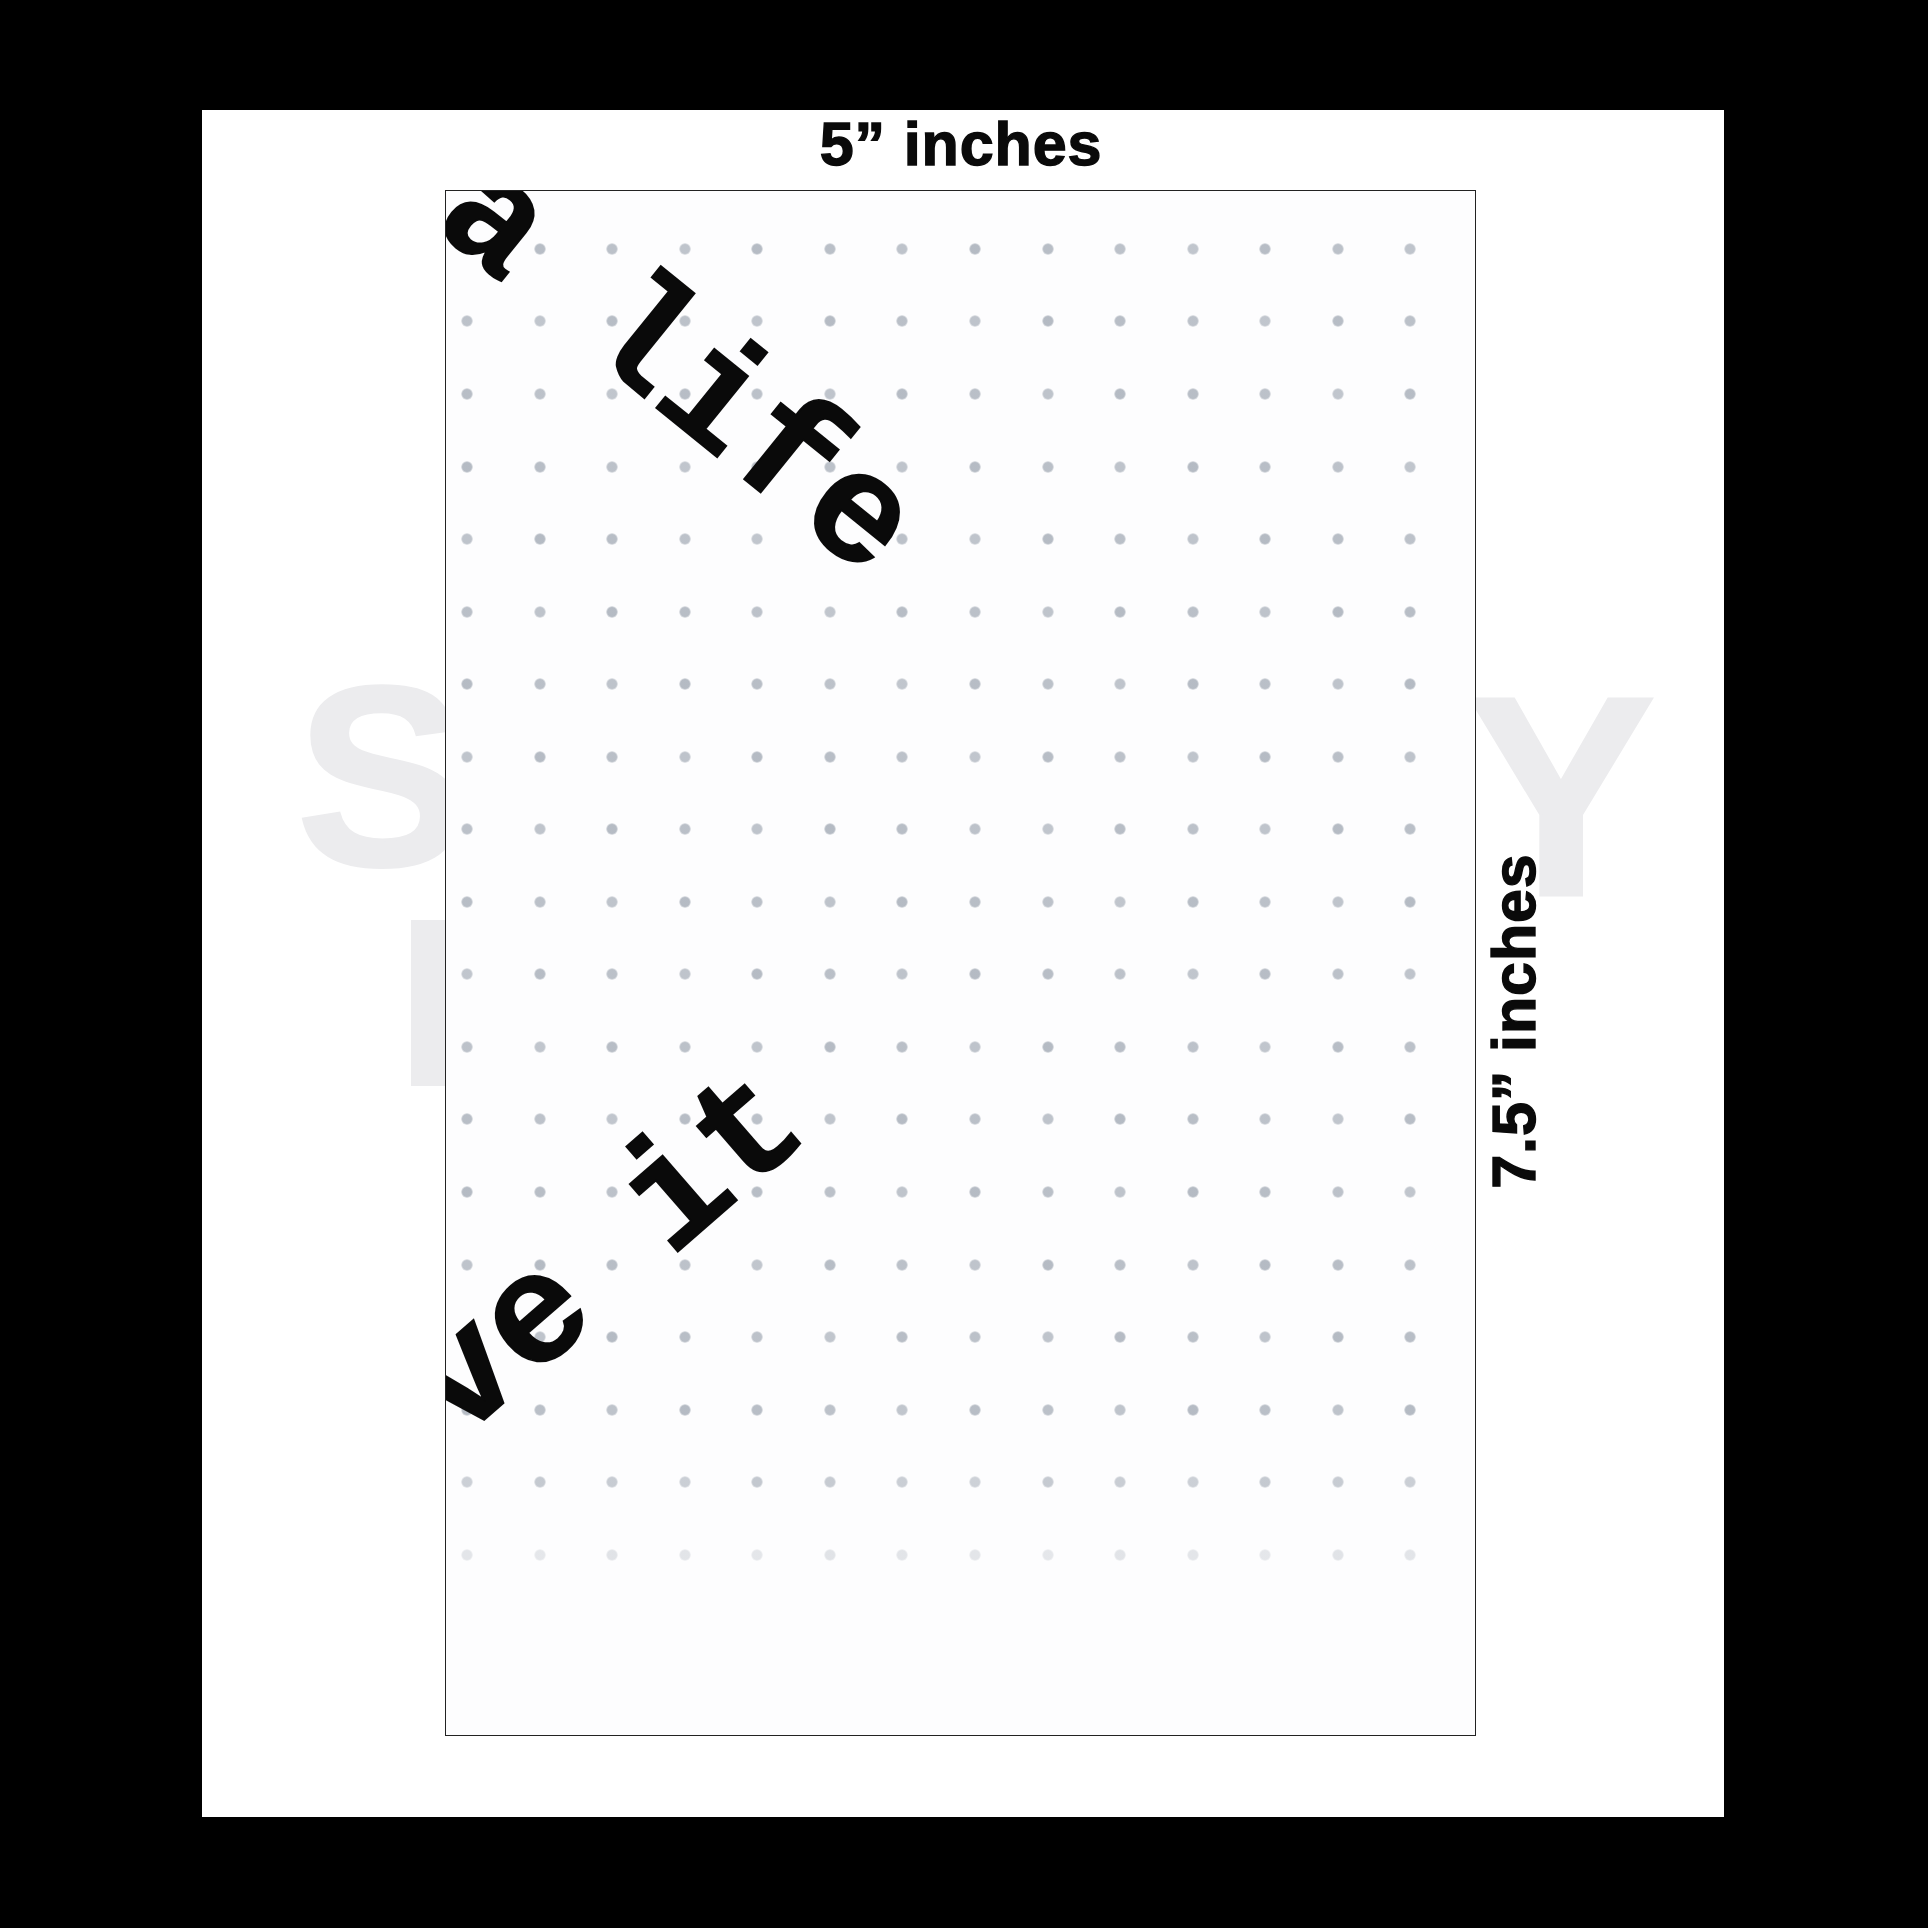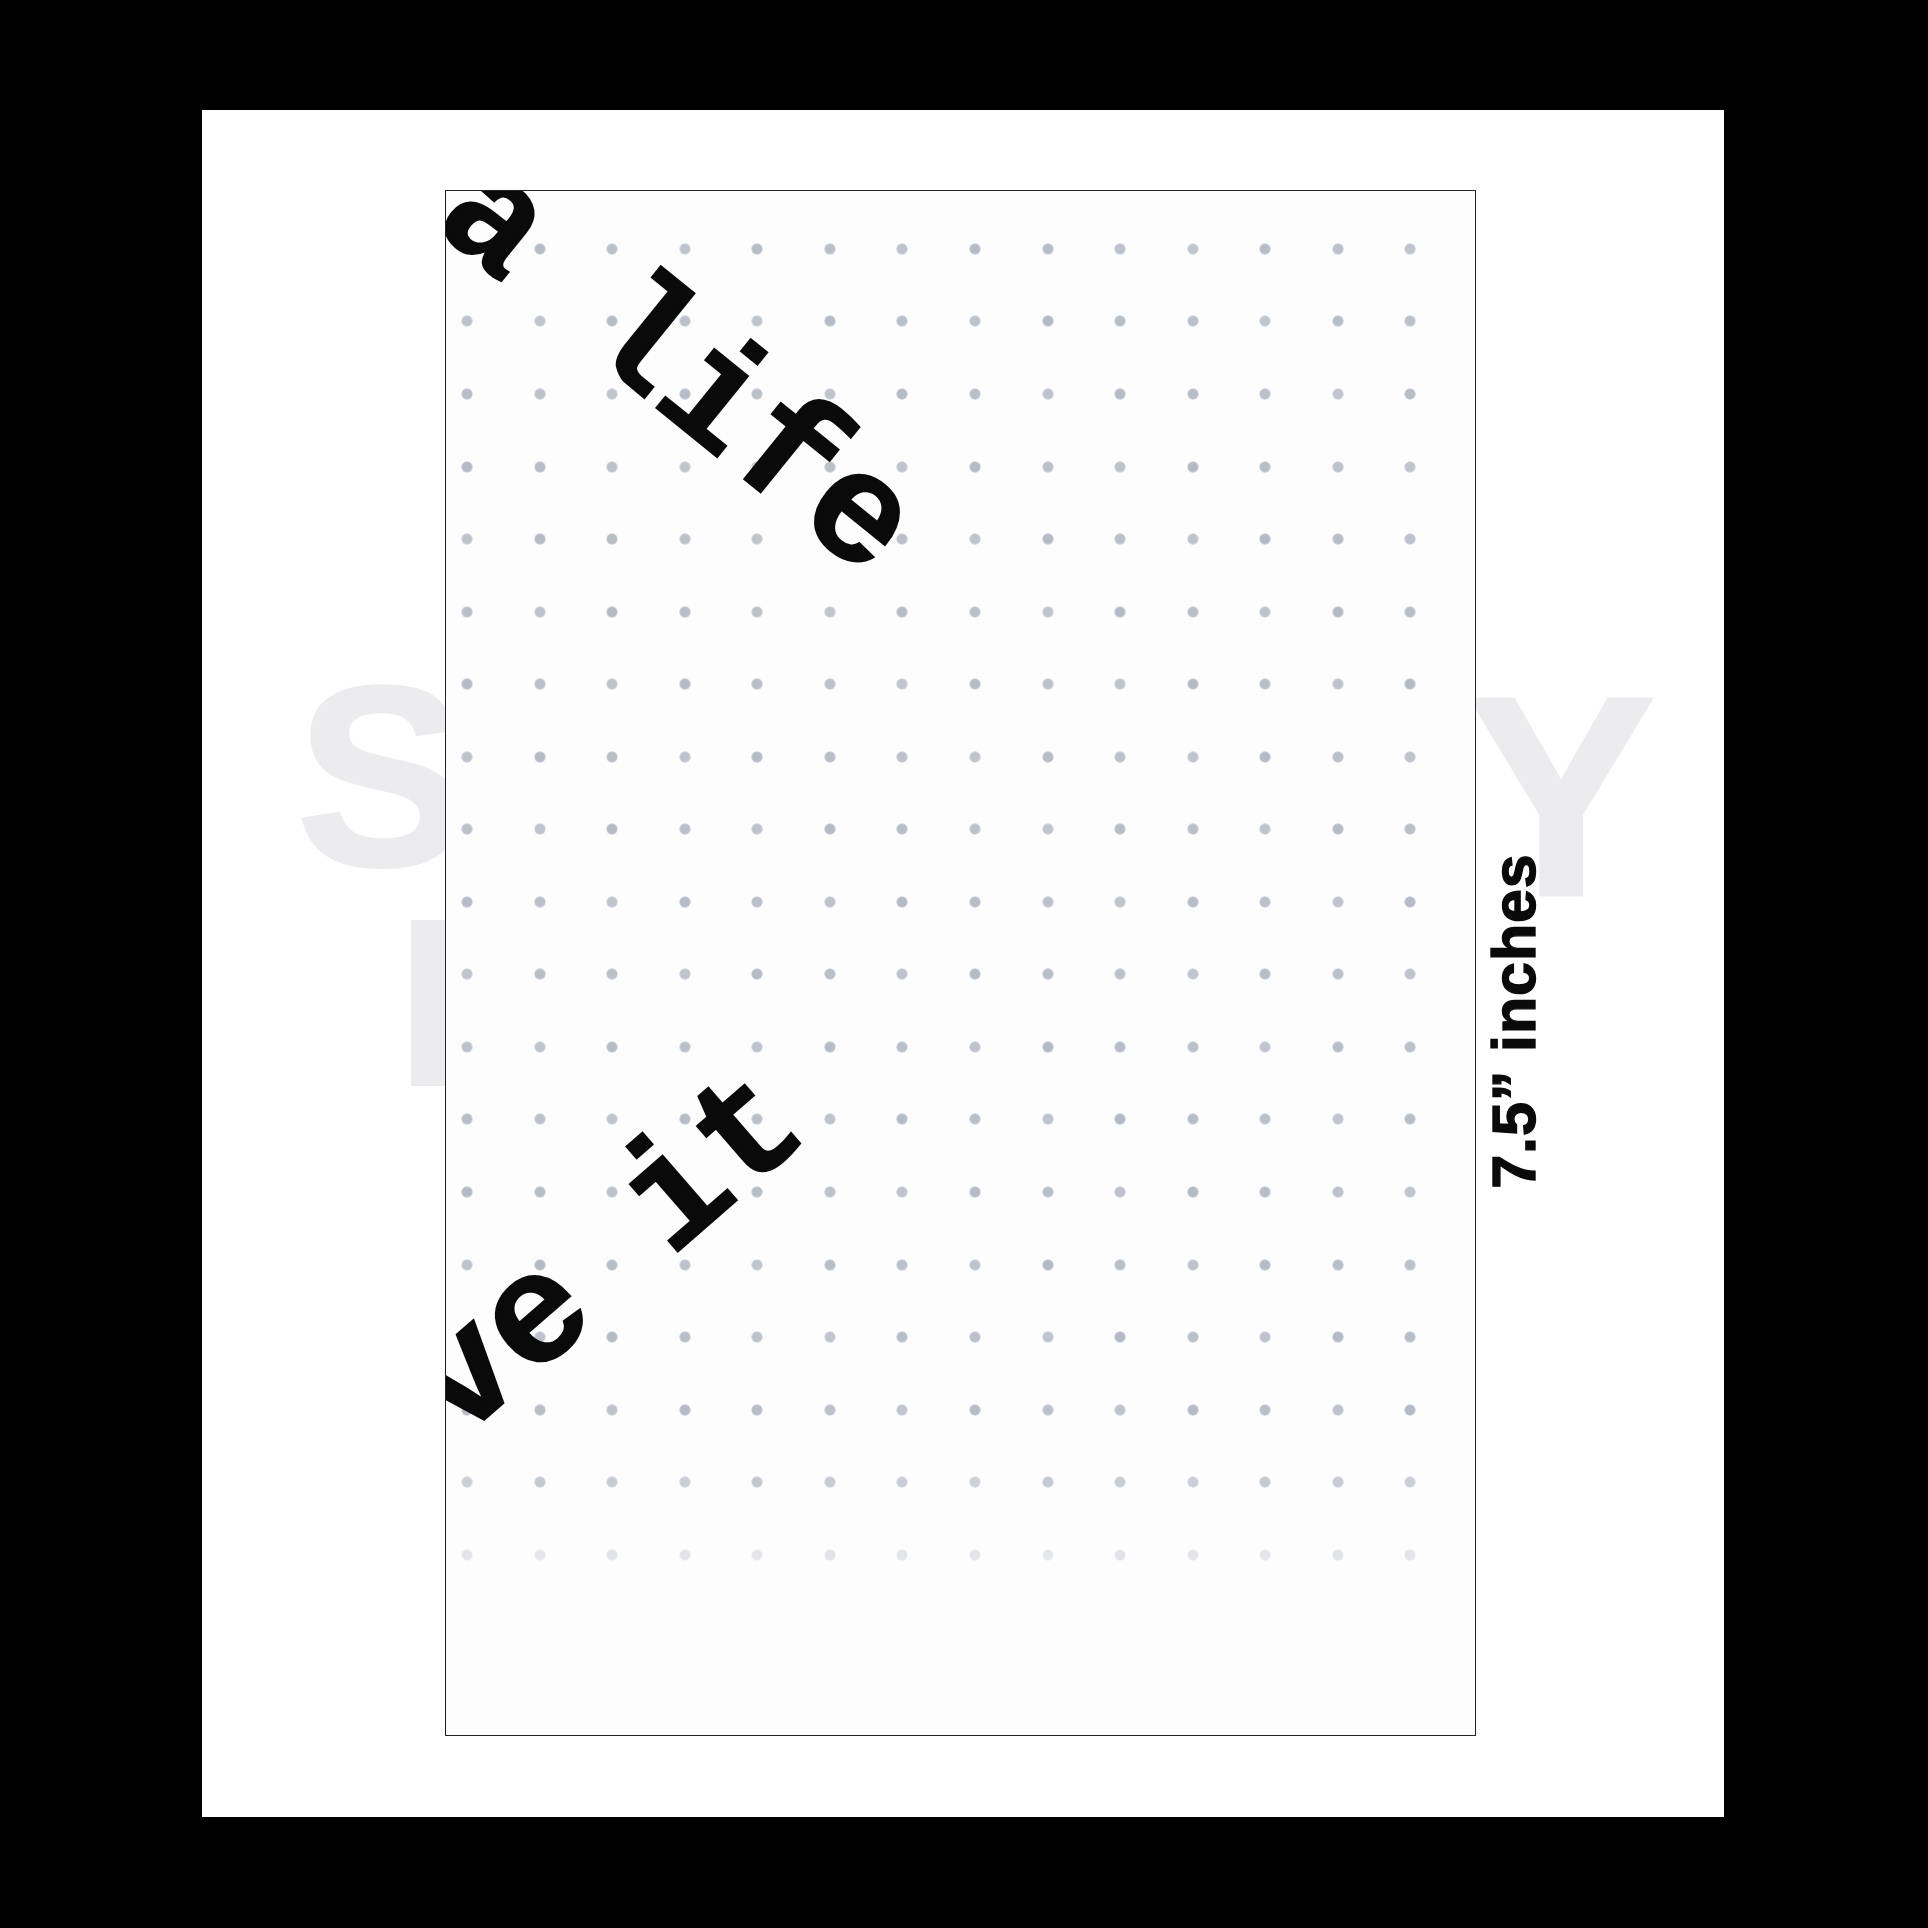--- a/index.html
+++ b/index.html
@@ -334,17 +334,18 @@
           <div class="dot" style="width: 12px; height: 12px; left: 668px; top: 1358px; opacity: 0.33;"></div>
           <div class="dot" style="width: 12px; height: 12px; left: 741px; top: 1358px; opacity: 0.31;"></div>
           <div class="dot" style="width: 12px; height: 12px; left: 813px; top: 1358px; opacity: 0.29;"></div>
           <div class="dot" style="width: 12px; height: 12px; left: 886px; top: 1358px; opacity: 0.34;"></div>
           <div class="dot" style="width: 12px; height: 12px; left: 958px; top: 1358px; opacity: 0.32;"></div>
         </div>
       <div class="frag frag-top">a life</div>
       <div class="frag frag-bottom">ve it</div>
     </div>
 
+    <div class="label label-top">5” inches</div>
     <div class="label label-right">7.5” inches</div>
 
   </div>
 </div>
 
 
 </body></html>

